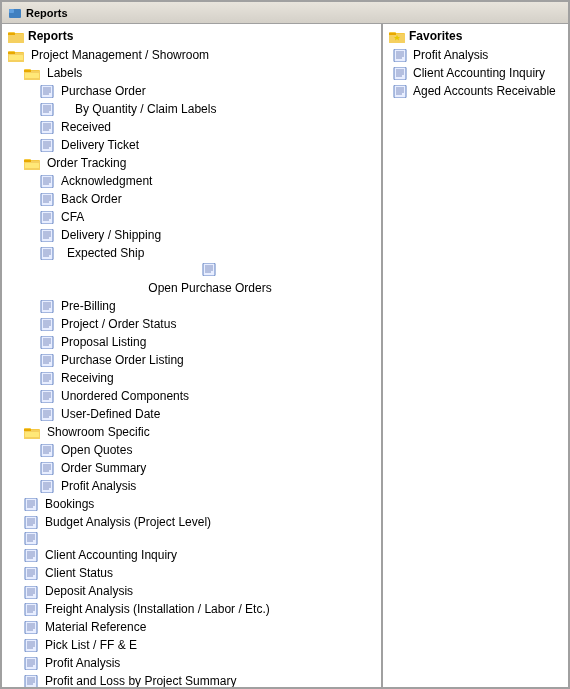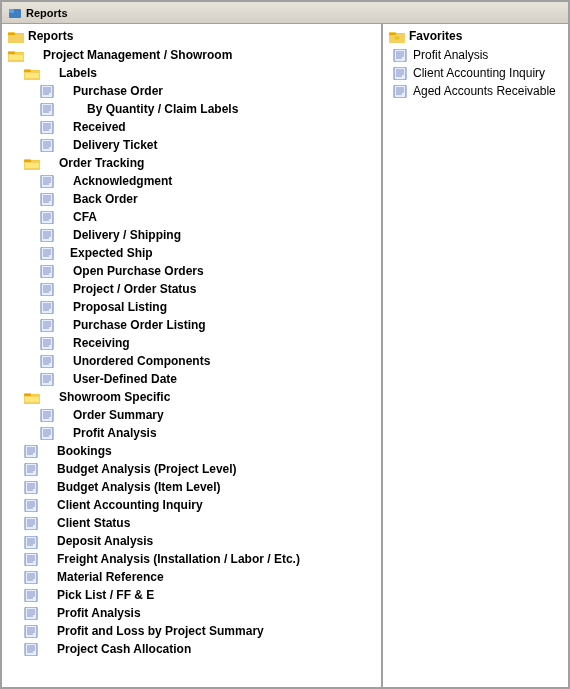--- a/index.html
+++ b/index.html
@@ -79,26 +79,25 @@
       display: inline-flex;
       align-items: center;
       justify-content: center;
       width: 16px;
       height: 13px;
     }
 
     .tree-item {
       display: flex;
       align-items: center;
-      gap: 16px;
+      gap: 4px;
       padding: 1px 2px;
       cursor: pointer;
       white-space: nowrap;
       line-height: 16px;
-      font-weight: bold;
     }
 
     .fav-item {
       display: flex;
       align-items: center;
       gap: 3px;
       padding: 1px 4px;
       cursor: pointer;
       white-space: nowrap;
       line-height: 16px;
@@ -269,33 +268,45 @@
           <div class="tree-item" style="padding-left: 36px;">
             <span style="display:inline-flex;align-items:center;width:14px;height:13px;">
               <svg width="14" height="13" viewBox="0 0 14 13">
     <rect x="1" y="0" width="12" height="13" fill="#e8eeff" stroke="#6080c0" stroke-width="1" rx="1"></rect>
     <line x1="3" y1="3" x2="11" y2="3" stroke="#8090c0" stroke-width="1"></line>
     <line x1="3" y1="5" x2="11" y2="5" stroke="#8090c0" stroke-width="1"></line>
     <line x1="3" y1="7" x2="11" y2="7" stroke="#8090c0" stroke-width="1"></line>
     <line x1="3" y1="9" x2="9" y2="9" stroke="#8090c0" stroke-width="1"></line>
   </svg>
             </span>
-            <span style="margin-left:0;">Expected Ship</span>
-          </div>
-          <div class="tree-item" style="padding-left: 36px;">
+            <span style="margin-left:9px;">Expected Ship</span>
+          </div>
+          <div class="tree-item" style="padding-left: 36px; flex-direction: column;">
             <span style="display:inline-flex;align-items:center;width:14px;height:13px;">
               <svg width="14" height="13" viewBox="0 0 14 13">
     <rect x="1" y="0" width="12" height="13" fill="#e8eeff" stroke="#6080c0" stroke-width="1" rx="1"></rect>
     <line x1="3" y1="3" x2="11" y2="3" stroke="#8090c0" stroke-width="1"></line>
     <line x1="3" y1="5" x2="11" y2="5" stroke="#8090c0" stroke-width="1"></line>
     <line x1="3" y1="7" x2="11" y2="7" stroke="#8090c0" stroke-width="1"></line>
     <line x1="3" y1="9" x2="9" y2="9" stroke="#8090c0" stroke-width="1"></line>
   </svg>
             </span>
             <span style="margin-left:3px;">Open Purchase Orders</span>
+          </div>
+          <div class="tree-item" style="padding-left: 36px;">
+            <span style="display:inline-flex;align-items:center;width:14px;height:13px;">
+              <svg width="14" height="13" viewBox="0 0 14 13">
+    <rect x="1" y="0" width="12" height="13" fill="#e8eeff" stroke="#6080c0" stroke-width="1" rx="1"></rect>
+    <line x1="3" y1="3" x2="11" y2="3" stroke="#8090c0" stroke-width="1"></line>
+    <line x1="3" y1="5" x2="11" y2="5" stroke="#8090c0" stroke-width="1"></line>
+    <line x1="3" y1="7" x2="11" y2="7" stroke="#8090c0" stroke-width="1"></line>
+    <line x1="3" y1="9" x2="9" y2="9" stroke="#8090c0" stroke-width="1"></line>
+  </svg>
+            </span>
+            <span style="margin-left:3px;">Pre-Billing</span>
           </div>
           <div class="tree-item" style="padding-left: 36px;">
             <span style="display:inline-flex;align-items:center;width:14px;height:13px;">
               <svg width="14" height="13" viewBox="0 0 14 13">
     <rect x="1" y="0" width="12" height="13" fill="#e8eeff" stroke="#6080c0" stroke-width="1" rx="1"></rect>
     <line x1="3" y1="3" x2="11" y2="3" stroke="#8090c0" stroke-width="1"></line>
     <line x1="3" y1="5" x2="11" y2="5" stroke="#8090c0" stroke-width="1"></line>
     <line x1="3" y1="7" x2="11" y2="7" stroke="#8090c0" stroke-width="1"></line>
     <line x1="3" y1="9" x2="9" y2="9" stroke="#8090c0" stroke-width="1"></line>
   </svg>
@@ -377,20 +388,32 @@
           <div class="tree-item" style="padding-left: 36px;">
             <span style="display:inline-flex;align-items:center;width:14px;height:13px;">
               <svg width="14" height="13" viewBox="0 0 14 13">
     <rect x="1" y="0" width="12" height="13" fill="#e8eeff" stroke="#6080c0" stroke-width="1" rx="1"></rect>
     <line x1="3" y1="3" x2="11" y2="3" stroke="#8090c0" stroke-width="1"></line>
     <line x1="3" y1="5" x2="11" y2="5" stroke="#8090c0" stroke-width="1"></line>
     <line x1="3" y1="7" x2="11" y2="7" stroke="#8090c0" stroke-width="1"></line>
     <line x1="3" y1="9" x2="9" y2="9" stroke="#8090c0" stroke-width="1"></line>
   </svg>
             </span>
+            <span style="margin-left:3px;">Open Quotes</span>
+          </div>
+          <div class="tree-item" style="padding-left: 36px;">
+            <span style="display:inline-flex;align-items:center;width:14px;height:13px;">
+              <svg width="14" height="13" viewBox="0 0 14 13">
+    <rect x="1" y="0" width="12" height="13" fill="#e8eeff" stroke="#6080c0" stroke-width="1" rx="1"></rect>
+    <line x1="3" y1="3" x2="11" y2="3" stroke="#8090c0" stroke-width="1"></line>
+    <line x1="3" y1="5" x2="11" y2="5" stroke="#8090c0" stroke-width="1"></line>
+    <line x1="3" y1="7" x2="11" y2="7" stroke="#8090c0" stroke-width="1"></line>
+    <line x1="3" y1="9" x2="9" y2="9" stroke="#8090c0" stroke-width="1"></line>
+  </svg>
+            </span>
             <span style="margin-left:3px;">Order Summary</span>
           </div>
           <div class="tree-item" style="padding-left: 36px;">
             <span style="display:inline-flex;align-items:center;width:14px;height:13px;">
               <svg width="14" height="13" viewBox="0 0 14 13">
     <rect x="1" y="0" width="12" height="13" fill="#e8eeff" stroke="#6080c0" stroke-width="1" rx="1"></rect>
     <line x1="3" y1="3" x2="11" y2="3" stroke="#8090c0" stroke-width="1"></line>
     <line x1="3" y1="5" x2="11" y2="5" stroke="#8090c0" stroke-width="1"></line>
     <line x1="3" y1="7" x2="11" y2="7" stroke="#8090c0" stroke-width="1"></line>
     <line x1="3" y1="9" x2="9" y2="9" stroke="#8090c0" stroke-width="1"></line>
@@ -425,21 +448,20 @@
           <div class="tree-item" style="padding-left: 20px;">
             <span style="display:inline-flex;align-items:center;width:14px;height:13px;">
               <svg width="14" height="13" viewBox="0 0 14 13">
     <rect x="1" y="0" width="12" height="13" fill="#e8eeff" stroke="#6080c0" stroke-width="1" rx="1"></rect>
     <line x1="3" y1="3" x2="11" y2="3" stroke="#8090c0" stroke-width="1"></line>
     <line x1="3" y1="5" x2="11" y2="5" stroke="#8090c0" stroke-width="1"></line>
     <line x1="3" y1="7" x2="11" y2="7" stroke="#8090c0" stroke-width="1"></line>
     <line x1="3" y1="9" x2="9" y2="9" stroke="#8090c0" stroke-width="1"></line>
   </svg>
             </span>
-            <span style="margin-left:3px;">Budget Analysis (Item Level)</span>
           </div>
           <div class="tree-item" style="padding-left: 20px;">
             <span style="display:inline-flex;align-items:center;width:14px;height:13px;">
               <svg width="14" height="13" viewBox="0 0 14 13">
     <rect x="1" y="0" width="12" height="13" fill="#e8eeff" stroke="#6080c0" stroke-width="1" rx="1"></rect>
     <line x1="3" y1="3" x2="11" y2="3" stroke="#8090c0" stroke-width="1"></line>
     <line x1="3" y1="5" x2="11" y2="5" stroke="#8090c0" stroke-width="1"></line>
     <line x1="3" y1="7" x2="11" y2="7" stroke="#8090c0" stroke-width="1"></line>
     <line x1="3" y1="9" x2="9" y2="9" stroke="#8090c0" stroke-width="1"></line>
   </svg>

